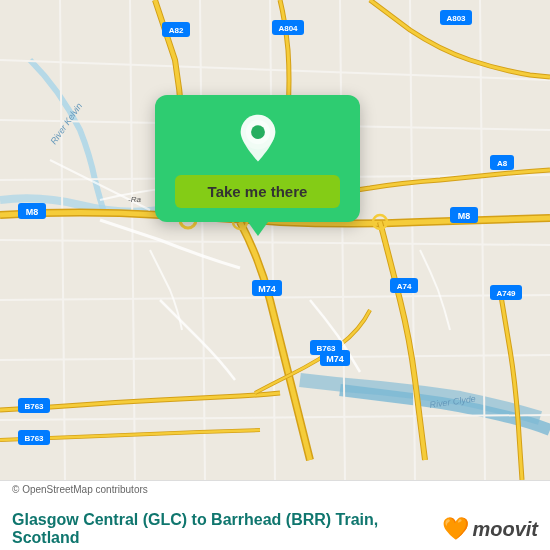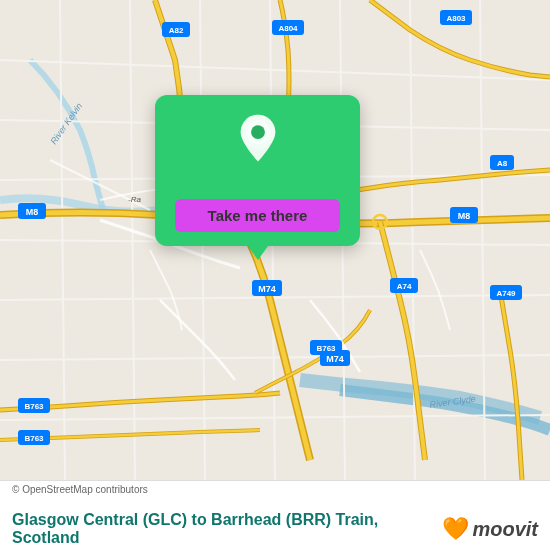--- a/index.html
+++ b/index.html
@@ -55,32 +55,31 @@
       border-color: #2ecc71 transparent transparent transparent;
     }
 
     .pin-icon {
       width: 52px;
       height: 52px;
       margin-bottom: 10px;
     }
 
     .take-me-there-btn {
-      background: #d946ef;
+      background: #84cc16;
       color: #333;
       border: none;
       border-radius: 6px;
       padding: 8px 18px;
       font-size: 15px;
       font-weight: 600;
       cursor: pointer;
       white-space: nowrap;
       width: 100%;
       text-align: center;
-      margin-top: 24px;
     }
 
     
     #bottom-bar {
       width: 550px;
       height: 70px;
       background: white;
       display: flex;
       flex-direction: column;
       justify-content: center;

